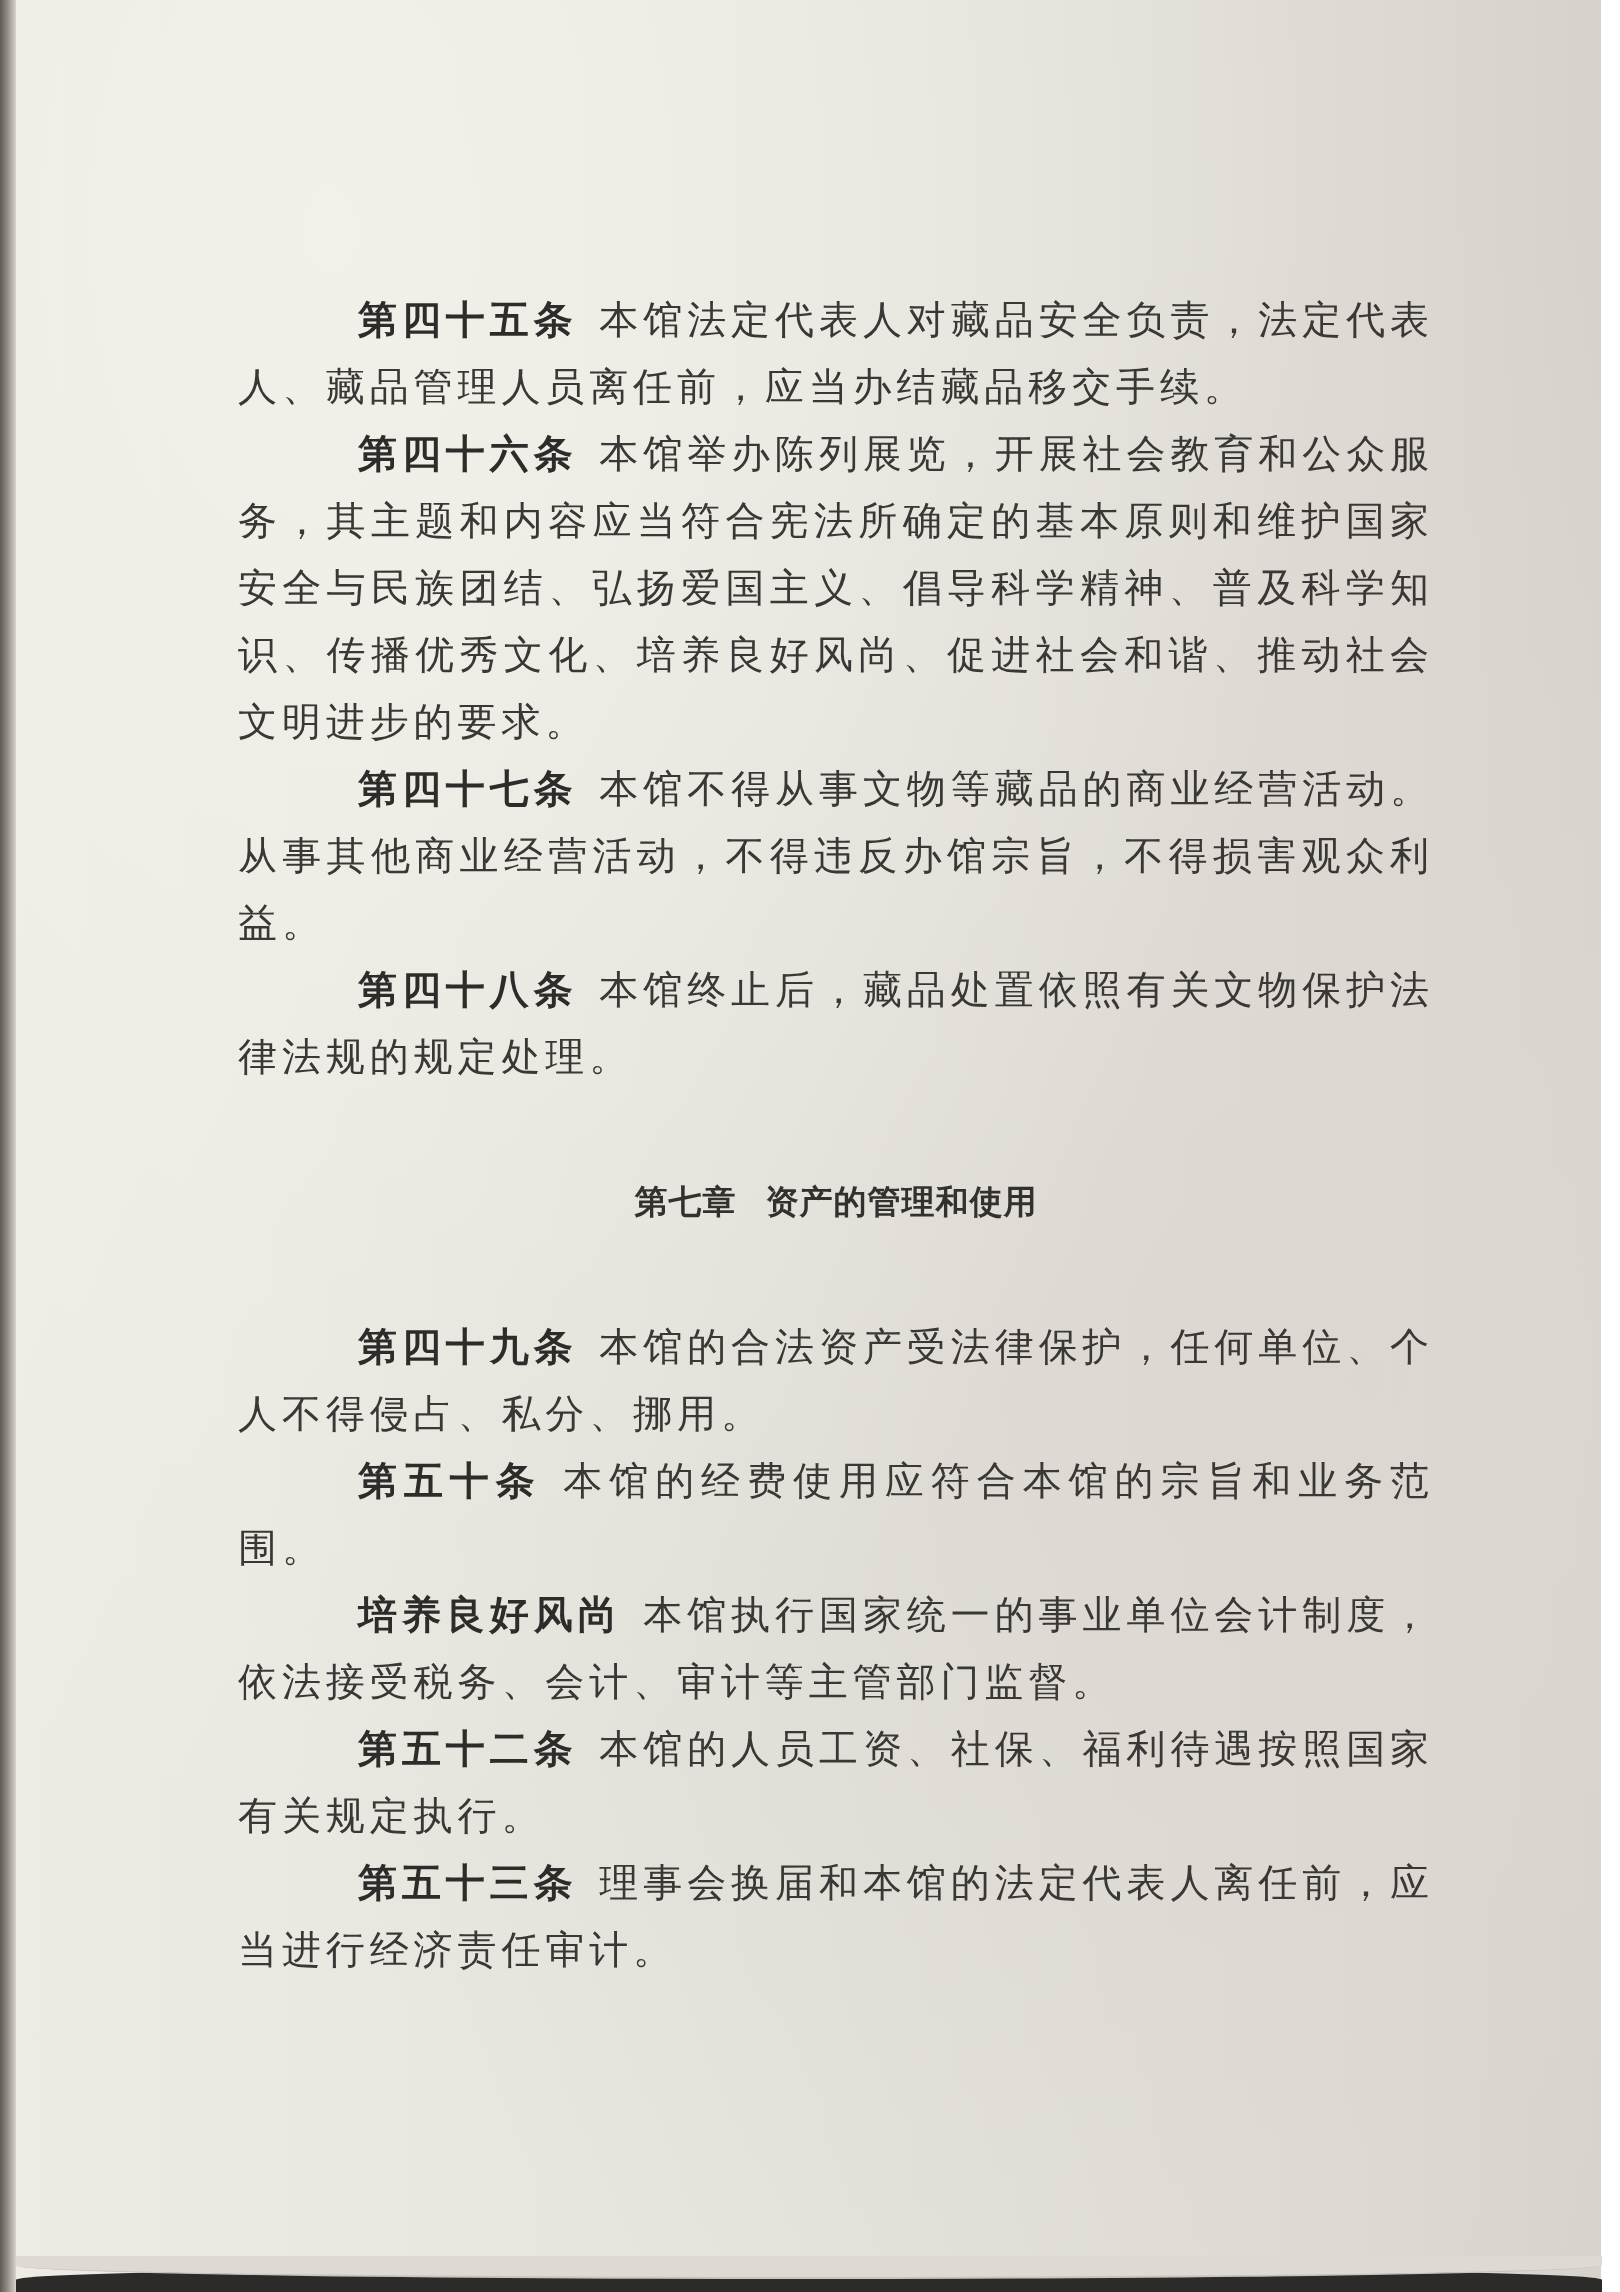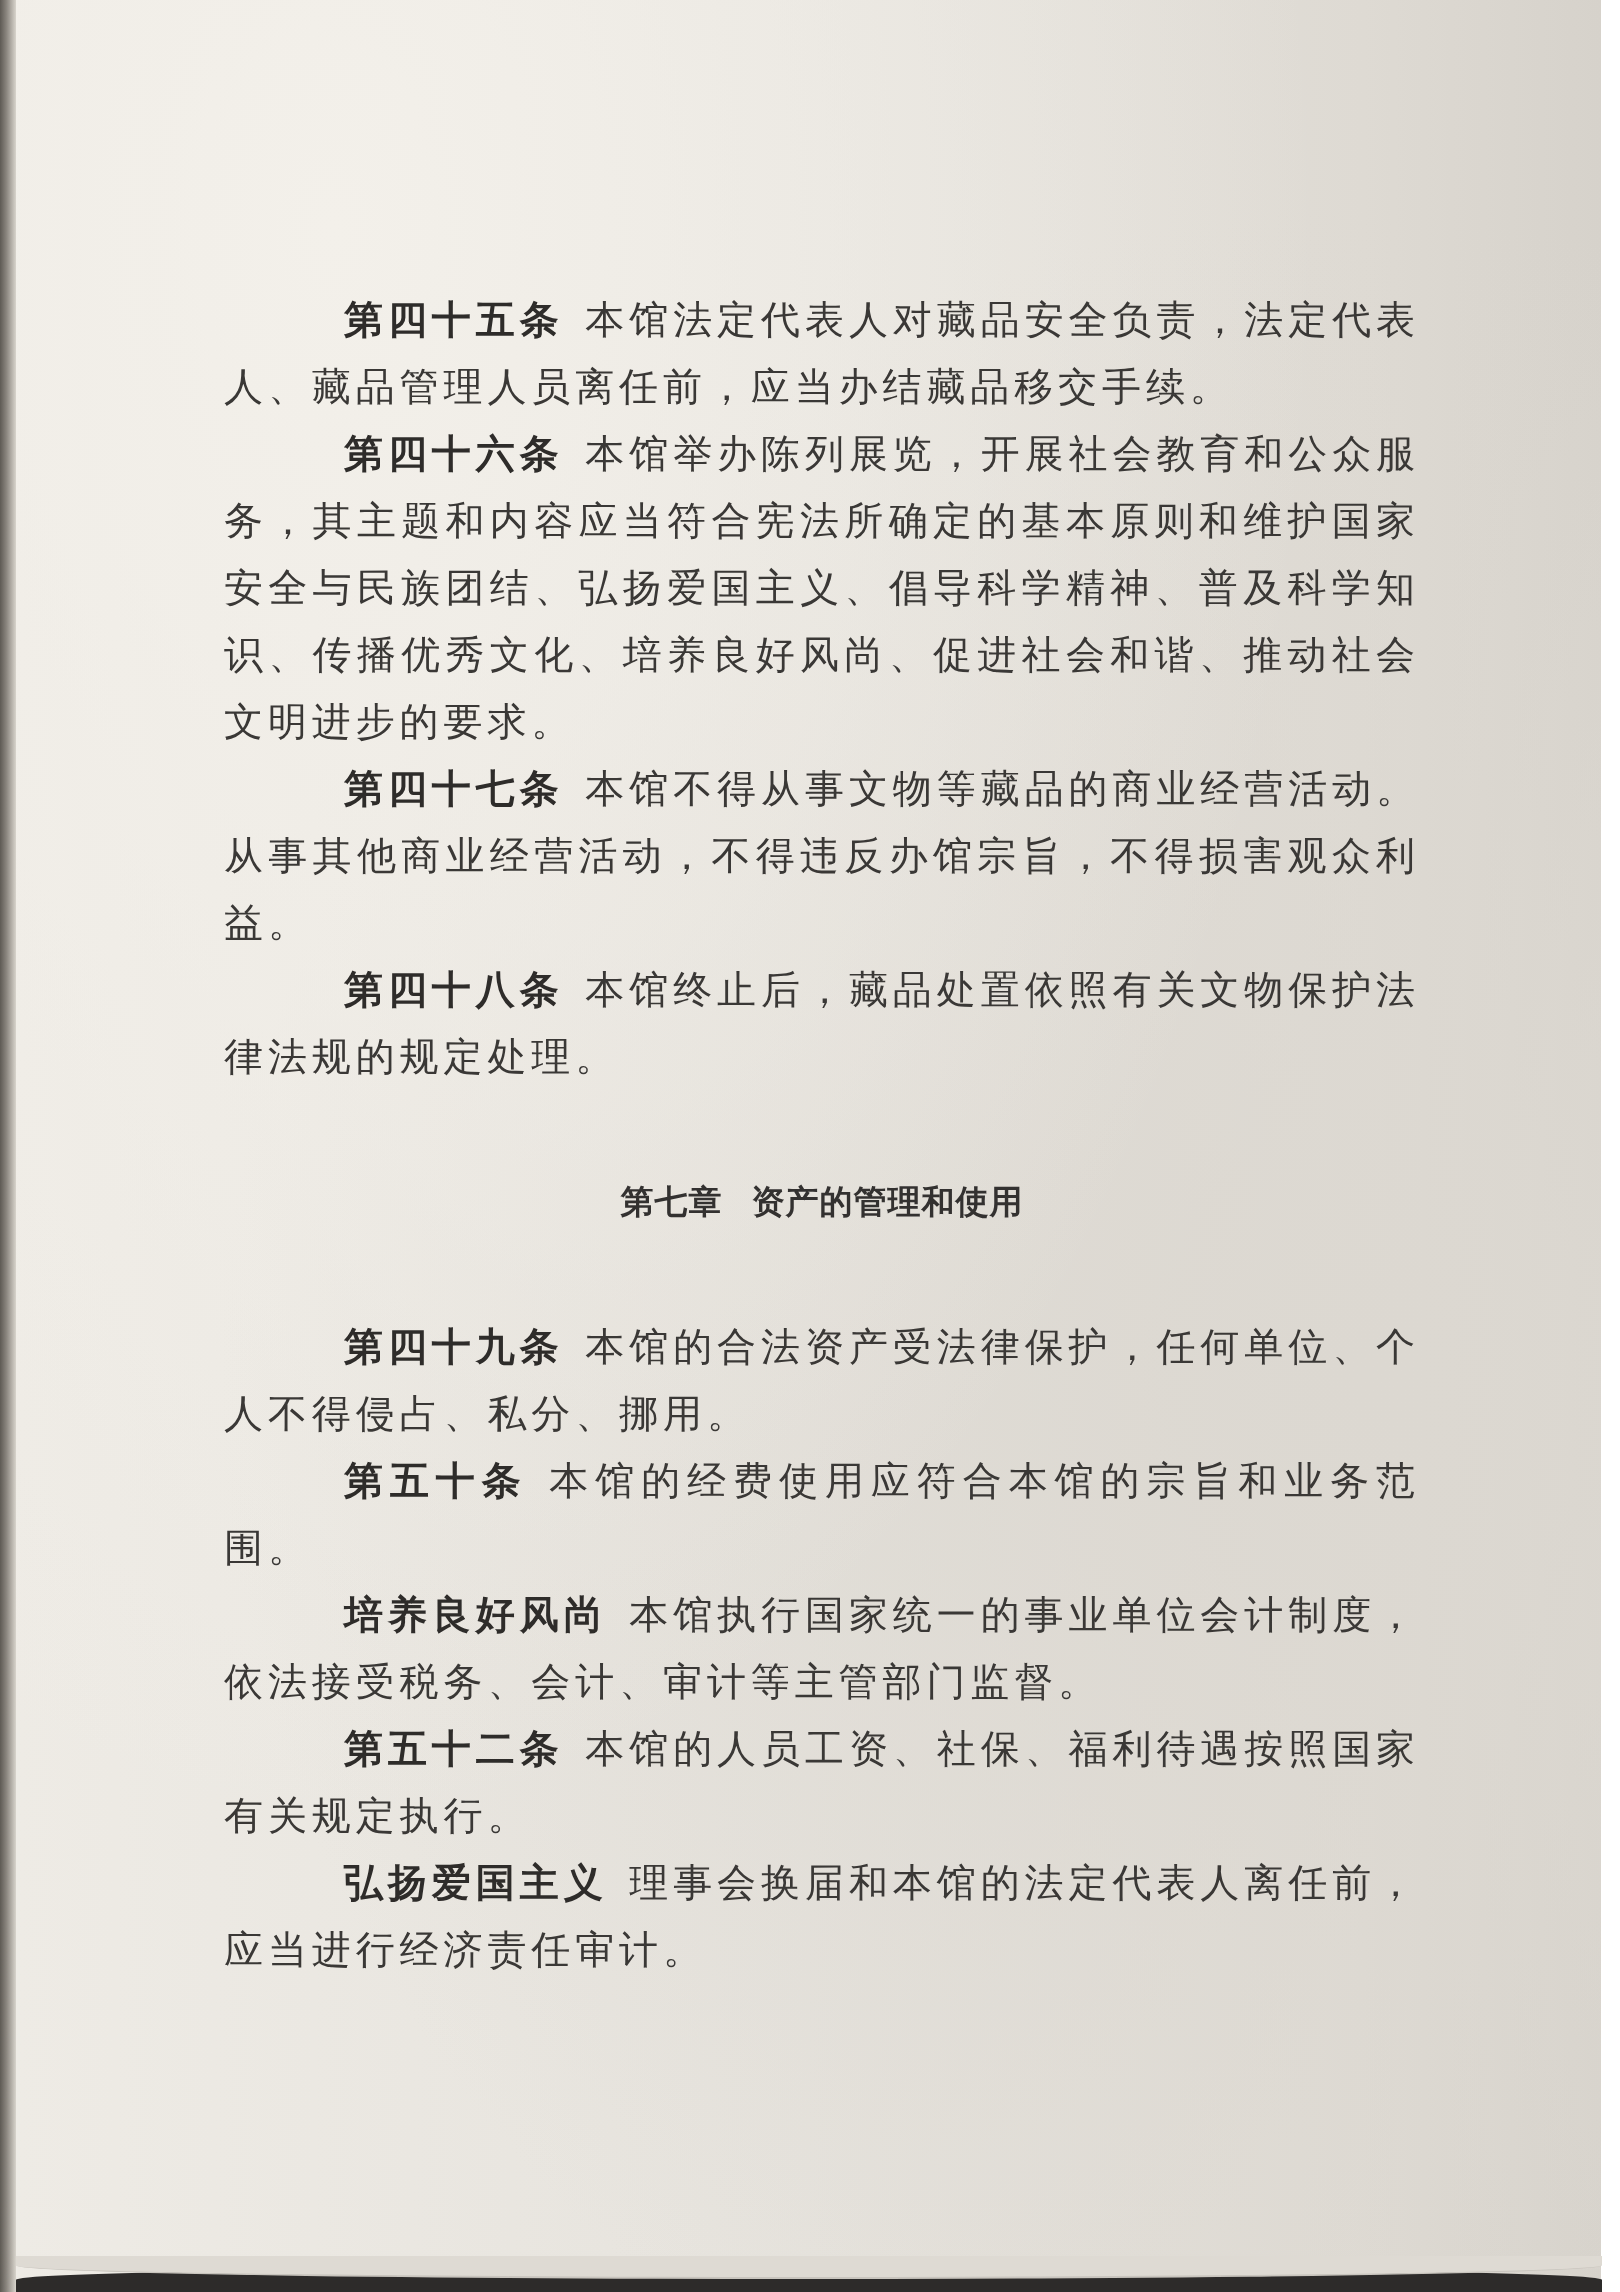--- a/index.html
+++ b/index.html
@@ -47,21 +47,21 @@
       position: absolute;
       left: 15.7px; bottom: 13.7px;
       width: 1586px; height: 21.6px;
       background: #dedad3;
       border-bottom-left-radius: 50% 13.7px;
       border-bottom-right-radius: 50% 13.7px;
       border-bottom: 2px solid #c9c5be;
     }
     .content {
       position: absolute;
-      left: 224px;
+      left: 238px;
       top: 286px;
       width: 1196px;
       color: #3a3836;
     }
     .article {
       font-size: 39px;
       line-height: 67px;
       letter-spacing: 4.9px;
       text-indent: 120px;
       margin: 0 0 0 0;
@@ -124,17 +124,17 @@
 
   <p class="article">
     <span class="num">培养良好风尚</span><span>本馆执行国家统一的事业单位会计制度，依法接受税务、会计、审计等主管部门监督。</span>
   </p>
 
   <p class="article">
     <span class="num">第五十二条</span><span>本馆的人员工资、社保、福利待遇按照国家有关规定执行。</span>
   </p>
 
   <p class="article">
-    <span class="num">弘扬爱国主义</span><span>理事会换届和本馆的法定代表人离任前，应当进行经济责任审计。</span>
+    <span class="num">第五十三条</span><span>理事会换届和本馆的法定代表人离任前，应当进行经济责任审计。</span>
   </p>
 
 </div>
 
 
 </body></html>

